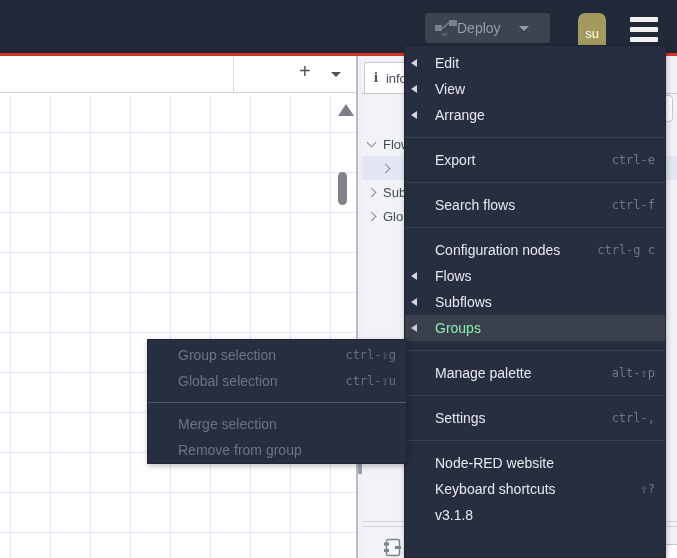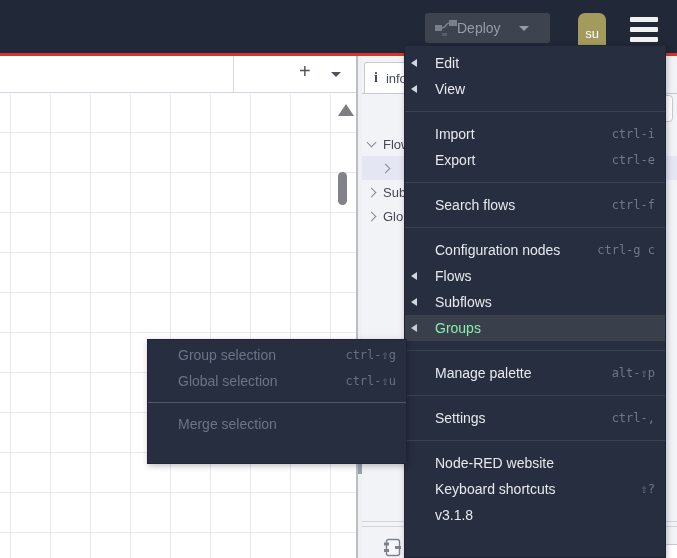--- a/index.html
+++ b/index.html
@@ -189,36 +189,39 @@
     <span class="sc">ctrl-⇧g</span>
   </div>
   <div class="mi">
     <span class="lbl">Global selection</span>
     <span class="sc">ctrl-⇧u</span>
   </div>
   <div class="mdiv"></div>
   <div class="mi">
     <span class="lbl">Merge selection</span>
   </div>
+  <div class="mi">
+    <span class="lbl">Remove from group</span>
+  </div>
 </div>
 
 <div class="menu">
   <div class="mi">
     <span class="arr"></span>
     <span class="lbl">Edit</span>
   </div>
   <div class="mi">
     <span class="arr"></span>
     <span class="lbl">View</span>
   </div>
-  <div class="mdiv"></div>
-  <div class="mi">
-    <span class="lbl">Import</span>
-    <span class="sc">ctrl-i</span>
-  </div>
+  <div class="mi">
+    <span class="arr"></span>
+    <span class="lbl">Arrange</span>
+  </div>
+  <div class="mdiv"></div>
   <div class="mi">
     <span class="lbl">Export</span>
     <span class="sc">ctrl-e</span>
   </div>
   <div class="mdiv"></div>
   <div class="mi">
     <span class="lbl">Search flows</span>
     <span class="sc">ctrl-f</span>
   </div>
   <div class="mdiv"></div>

